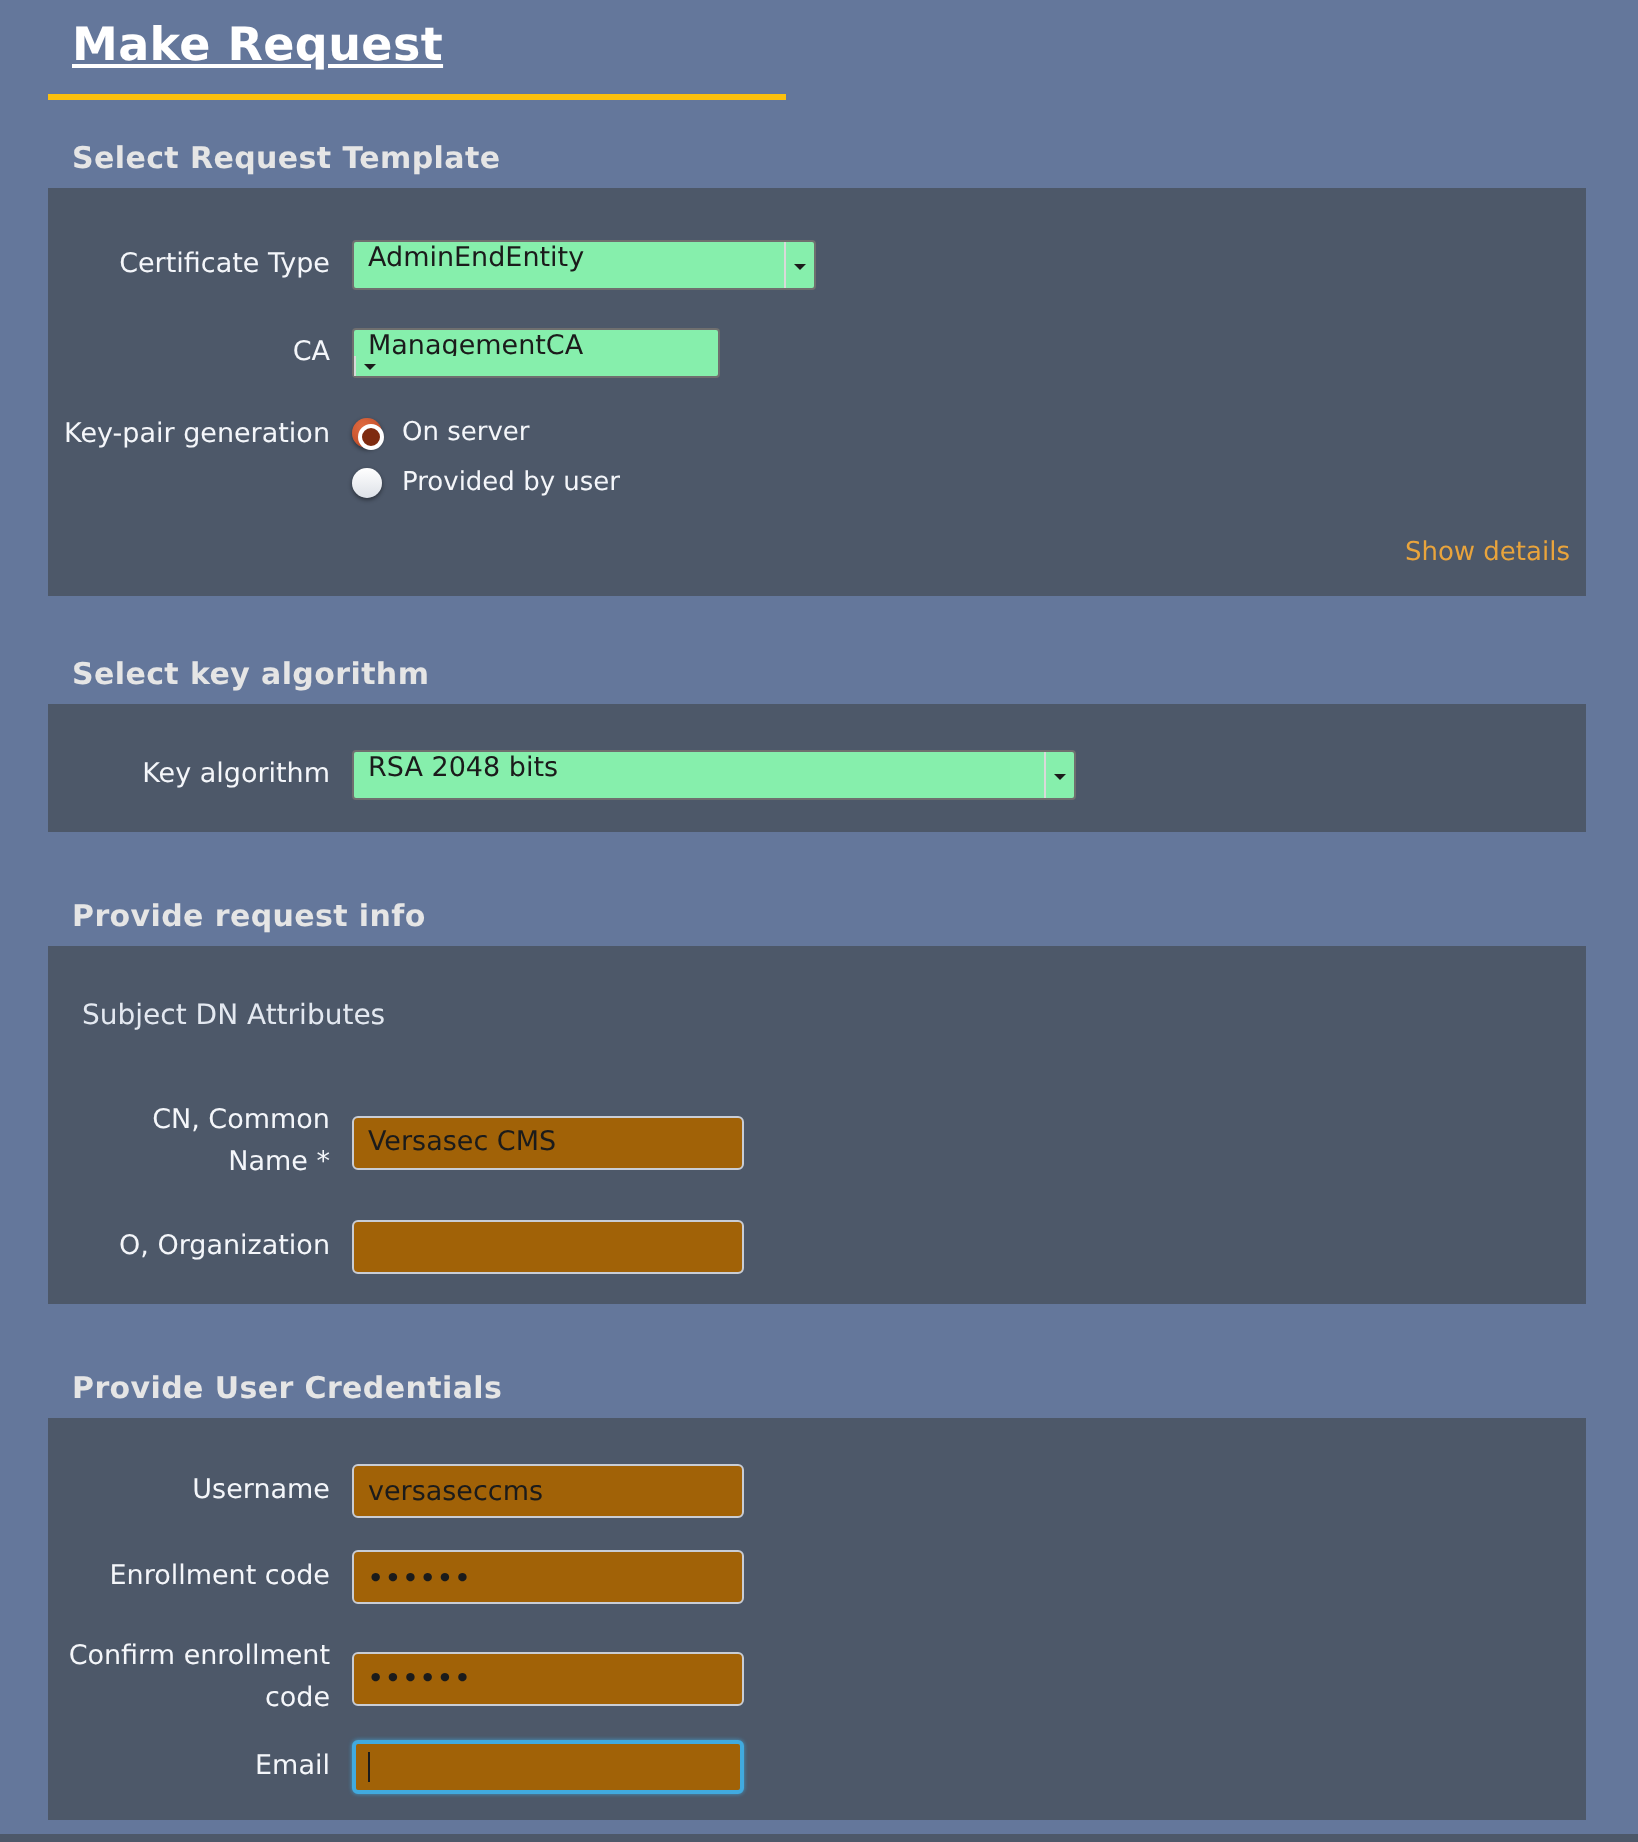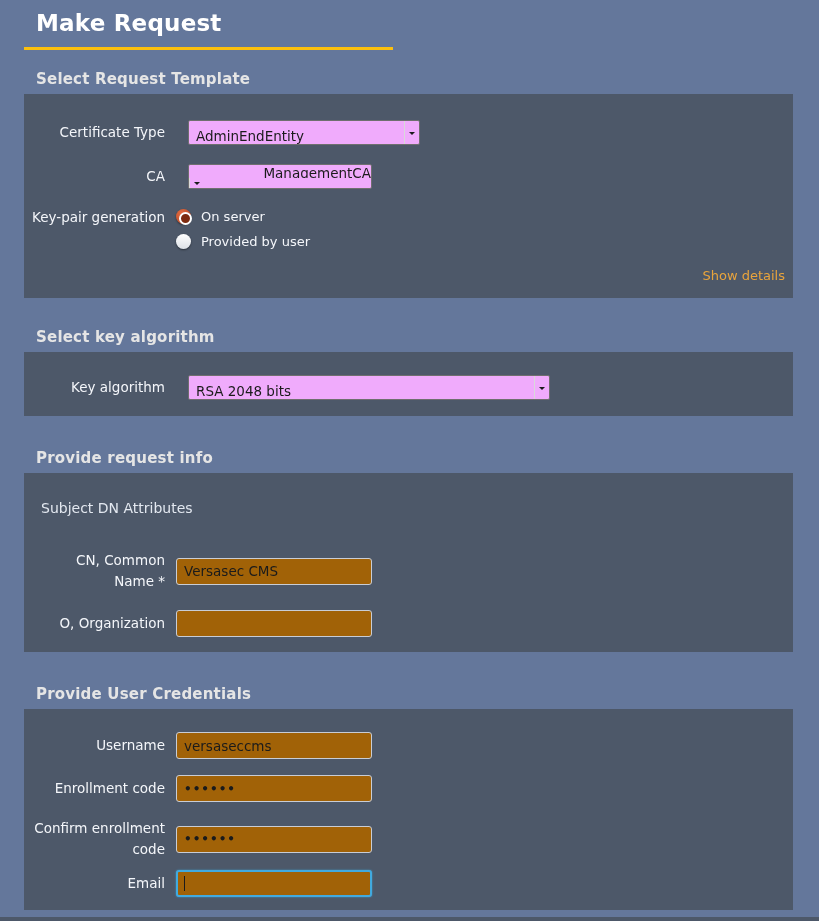--- a/index.html
+++ b/index.html
@@ -11,20 +11,21 @@
     overflow: hidden;
   }
   .page { padding: 6px 26px 0 24px; }
 
   h1.page-title {
     color: #ffffff;
     font-size: 23px;
     font-weight: bold;
     margin: 4px 0 0 12px;
     letter-spacing: .2px;
+    text-decoration: underline;
   }
   .title-underline {
     width: 369px; height: 3px;
     background: #fcc00d;
     margin-top: 11px;
   }
   h2.section-heading {
     color: #e5e5e5;
     font-size: 15px;
     font-weight: bold;
@@ -54,27 +55,26 @@
     line-height: 21px;
     margin-right: 11px;
     white-space: nowrap;
   }
   .field-label.wrap { white-space: normal; }
   .field-label.narrow { width: 104px; min-width: 104px; margin-left: 30px; }
 
   
   .select {
     height: 25px;
-    background: #f0abfc;
+    background: #86efac;
     border: 1px solid #6f6f6f;
     border-radius: 2px;
     display: flex;
-    align-items: flex-end;
+    align-items: flex-start;
     cursor: default;
-    margin-left: 12px;
   }
   .select .select-value {
     flex: 1;
     font-size: 13.5px;
     color: #1b1b1b;
     padding-left: 7px;
     white-space: nowrap;
     overflow: hidden;
   }
   .select .select-arrow {

